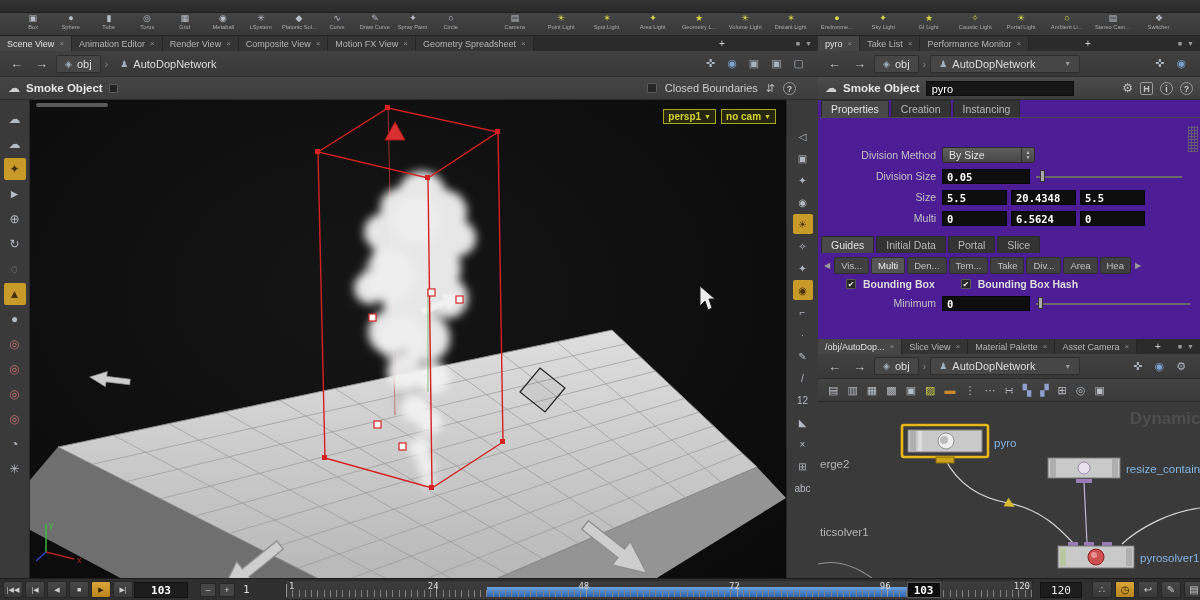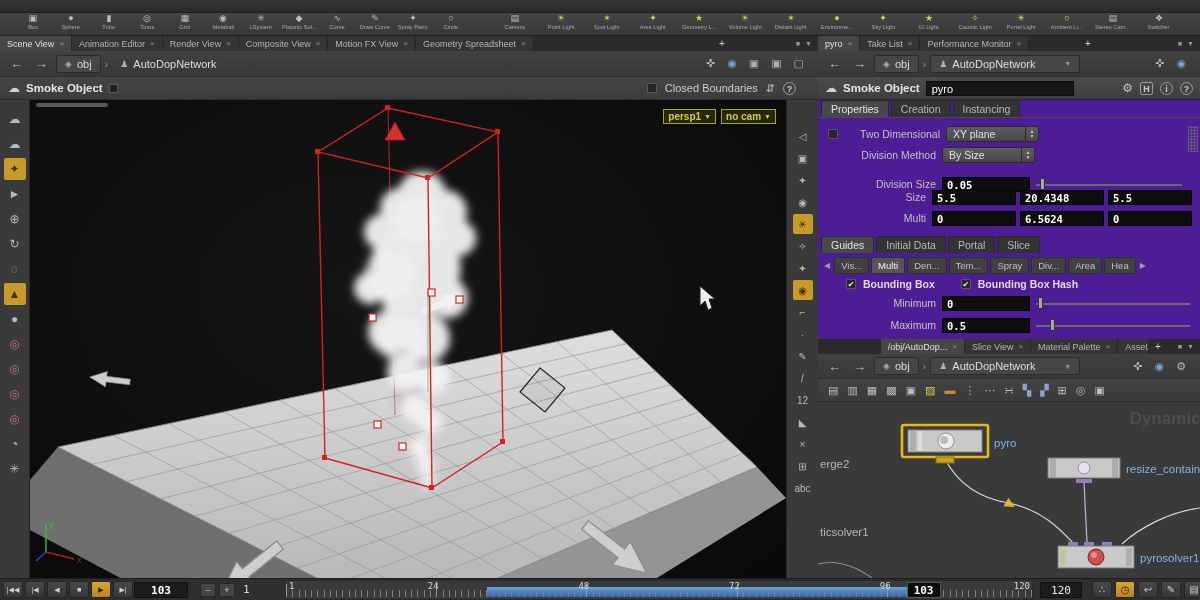--- a/index.html
+++ b/index.html
@@ -105,39 +105,39 @@
   .prow { position:absolute; left:0; height:18px; width:374px; display:flex; align-items:center; gap:6px; }
   .plabel { width:118px; text-align:right; font-size:10.5px; color:#c2c2c2; white-space:nowrap; }
   .dropdown { display:flex; align-items:center; height:16px; background:linear-gradient(#5e5e5e,#474747);
               border:1px solid #2b2b2b; border-radius:2px; }
   .dd-text { width:78px; padding:0 6px; font-size:10.5px; color:#e0e0e0; }
   .spin { width:13px; height:100%; border-left:1px solid #2b2b2b; display:flex; flex-direction:column;
           align-items:center; justify-content:center; font-size:5px; color:#c8c8c8; line-height:5px; }
   .nfield { height:15px; background:#0e0e0e; border:1px solid #060606; color:#fff;
             font-family:"DejaVu Sans Mono", monospace; font-size:10.5px; font-weight:bold;
             padding:0 4px; line-height:14px; }
-  .w88 { width:88px; } .w86 { width:84px; }
+  .w88 { width:88px; } .w86 { width:65px; }
   .slider { position:relative; height:14px; flex:1; margin-right:10px; }
   .slider .track { position:absolute; left:0; right:0; top:7px; height:2px; background:#6a6a6a; }
   .slider .handle { position:absolute; top:1px; width:5px; height:12px; background:#a8a8a8;
                     border:1px solid #333; }
   #drag-dots { position:absolute; right:2px; top:8px; width:10px; height:26px;
      background:repeating-linear-gradient(0deg,#6a6a6a 0 1px,transparent 1px 3px),
                 repeating-linear-gradient(90deg,#6a6a6a 0 1px,transparent 1px 3px); opacity:.8; }
   #sect-tabs { top:200px; height:17px; }
   #sub-row { top:220px; height:18px; display:flex; align-items:center; gap:2px; padding:0 4px; }
   .sub-arrow { color:#9a9a9a; font-size:8px; padding:0 2px; }
   .stab { background:#404040; border:1px solid #2e2e2e; border-radius:2px; padding:2px 6px;
           font-size:9.5px; color:#c0c0c0; white-space:nowrap; }
   .stab.active { background:#555; color:#eee; }
   #checks-row { top:240px; height:15px; display:flex; gap:26px; padding-left:28px; align-items:center; }
   .chk { display:flex; gap:7px; align-items:center; }
   .chk-lbl { font-size:10.5px; font-weight:bold; color:#dcdcdc; }
   #min-row { top:258px; } #max-row { top:280px; }
-  #net-tabs { top:303px; height:15px; width:382px;justify-content:flex-end; }
+  #net-tabs { top:303px; height:15px; width:382px; }
   #path-net { top:318px; height:25px; width:382px; }
   #net-toolbar { top:343px; height:23px; background:linear-gradient(#434343,#3a3a3a);
                  border-bottom:1px solid #2b2b2b; display:flex; align-items:center; gap:9px; padding:0 10px; }
   .ntool { font-size:11px; color:#b6bec6; }
   #net-toolbar .ntool:nth-child(6){ color:#d8d24a; }
   #net-toolbar .ntool:nth-child(7){ color:#cc8830; }
   #net-toolbar .ntool:nth-child(11),#net-toolbar .ntool:nth-child(12){ color:#8fa0cc; }
   #net-canvas { top:366px; height:176px; background:#3a3a3a; overflow:hidden; }
 
   
@@ -639,42 +639,31 @@
     </span>
   </div>
 
   <div class="inner tabs-row" id="prop-tabs">
     <span class="ftab active">Properties</span>
       <span class="ftab">Creation</span>
       <span class="ftab">Instancing</span>
   </div>
 
   <div class="inner" id="params">
-    <div class="prow" style="top:7px;">
-      <span class="checkbox" style="margin-left:10px;"></span>
-      <span class="plabel" style="width:96px;">Two Dimensional</span>
-      <span class="dropdown">
-        <span class="dd-text">XY plane</span>
-        <span class="spin">
-          <span>▲</span>
-            <span>▼</span>
-        </span>
-      </span>
-    </div>
     <div class="prow" style="top:28px;">
       <span class="plabel">Division Method</span>
       <span class="dropdown">
         <span class="dd-text">By Size</span>
         <span class="spin">
           <span>▲</span>
             <span>▼</span>
         </span>
       </span>
     </div>
-    <div class="prow" style="top:49px;margin-top:8px;">
+    <div class="prow" style="top:49px;">
       <span class="plabel">Division Size</span>
       <span class="nfield w88">0.05</span>
       <span class="slider">
         <span class="track"></span>
           <span class="handle" style="left:4px;"></span>
       </span>
     </div>
     <div class="prow" style="top:70px;">
       <span class="plabel">Size</span>
       <span style="display:flex;gap:4px;">
@@ -701,21 +690,21 @@
       <span class="ftab">Slice</span>
   </div>
 
   <div class="inner" id="sub-row">
     <span class="sub-arrow">◀</span>
     <span style="display:flex;gap:2px;">
       <span class="stab">Vis...</span>
         <span class="stab active">Multi</span>
         <span class="stab">Den...</span>
         <span class="stab">Tem...</span>
-        <span class="stab">Spray</span>
+        <span class="stab">Take</span>
         <span class="stab">Div...</span>
         <span class="stab">Area</span>
         <span class="stab">Hea</span>
     </span>
     <span class="sub-arrow">▶</span>
   </div>
 
   <div class="inner" id="checks-row">
     <span class="chk">
         <span class="checkbox">✔</span>
@@ -726,28 +715,20 @@
         <span class="chk-lbl">Bounding Box Hash</span>
       </span>
   </div>
 
   <div class="inner prow" id="min-row">
     <span class="plabel">Minimum</span>
     <span class="nfield w88">0</span>
     <span class="slider">
       <span class="track"></span>
         <span class="handle" style="left:2px;"></span>
-    </span>
-  </div>
-  <div class="inner prow" id="max-row">
-    <span class="plabel">Maximum</span>
-    <span class="nfield w88">0.5</span>
-    <span class="slider">
-      <span class="track"></span>
-        <span class="handle" style="left:14px;"></span>
     </span>
   </div>
 
   <div class="inner tabbar" id="net-tabs">
     <div class="ptab active">
         <span>/obj/AutoDop...</span>
         <span class="x">×</span>
       </div>
       <div class="ptab">
         <span>Slice View</span>

